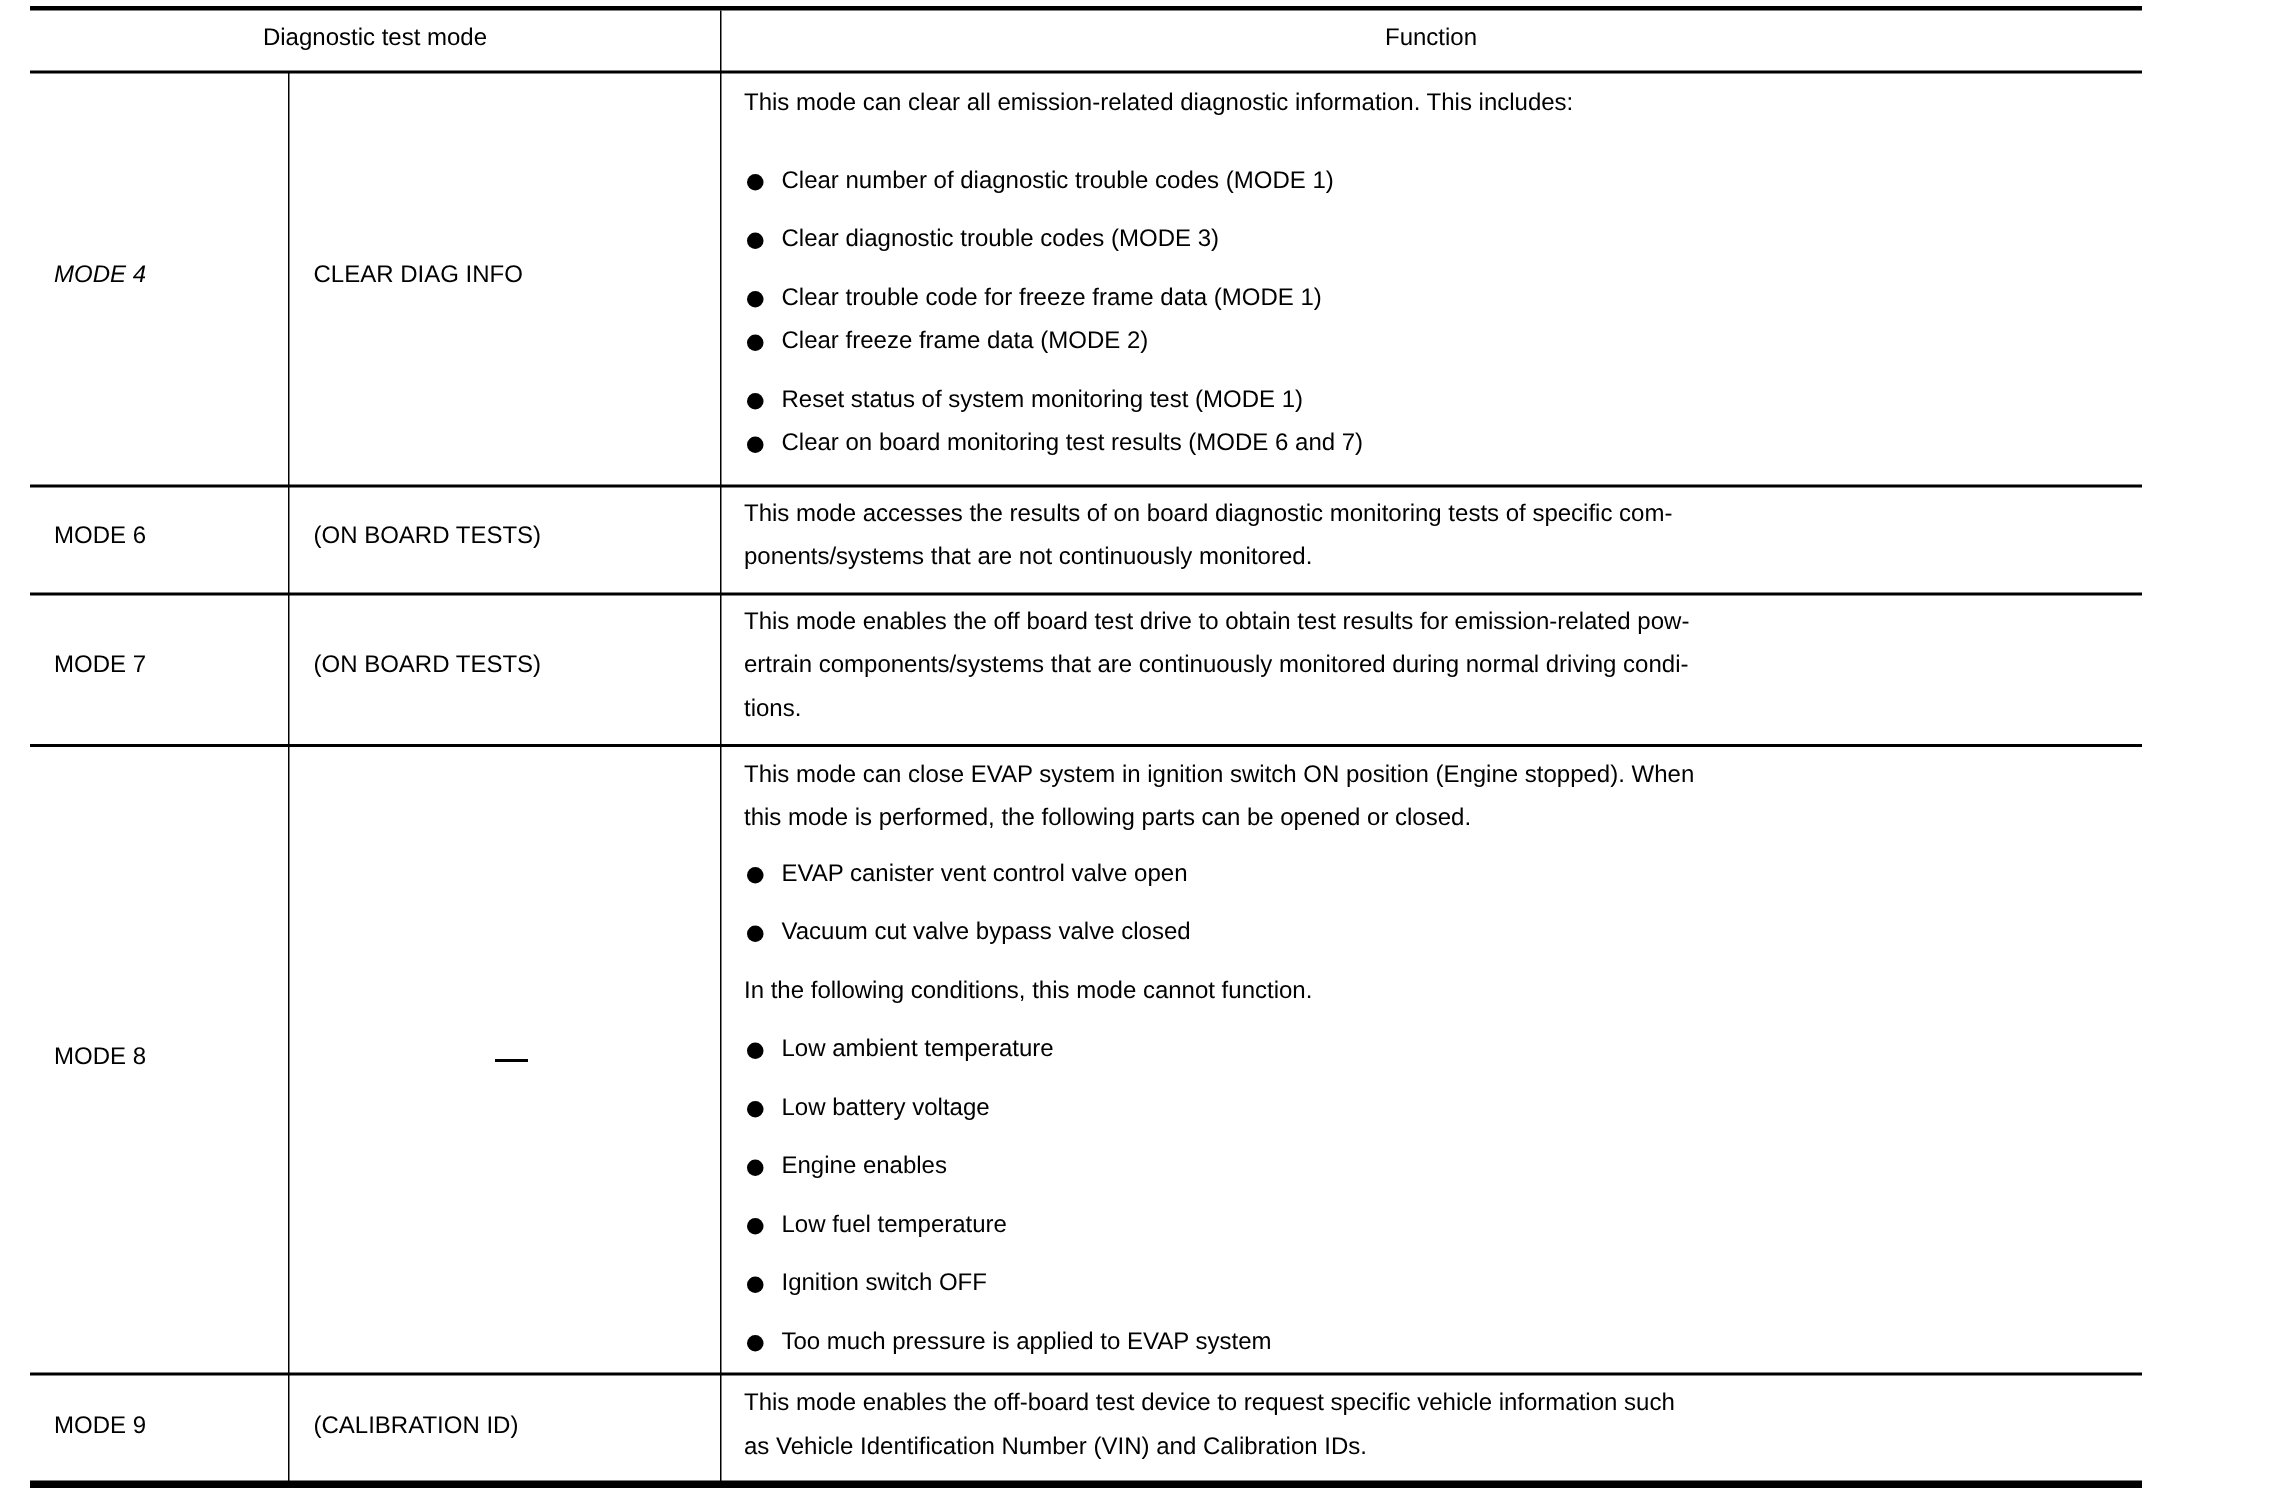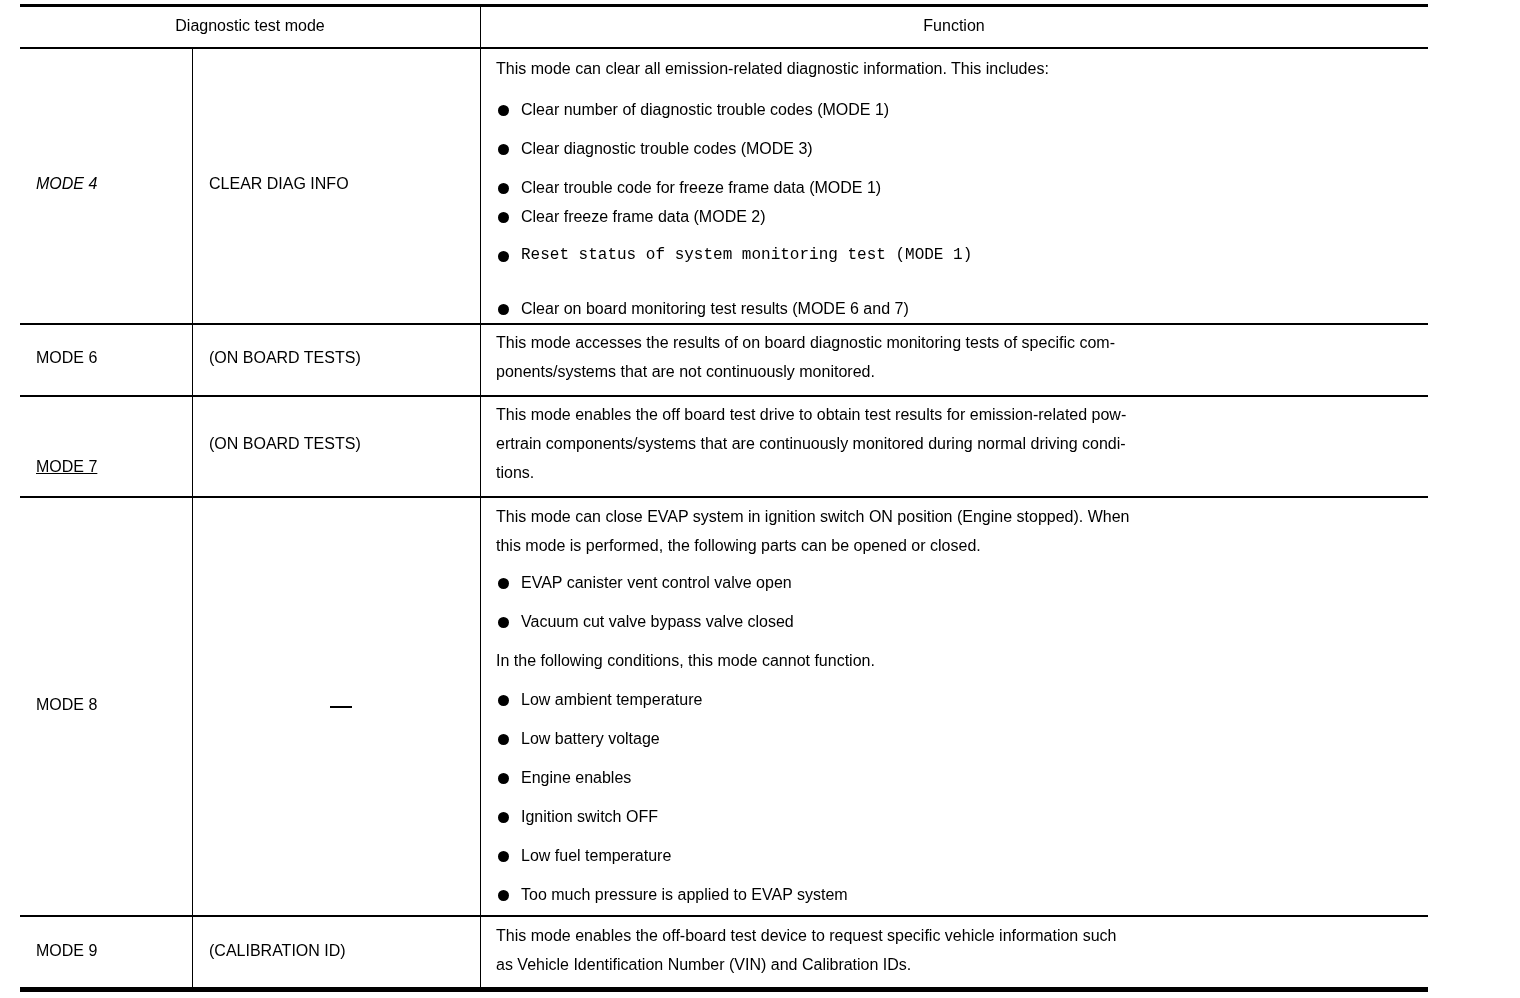--- a/index.html
+++ b/index.html
@@ -30,57 +30,57 @@
   <div class="cell hdr" style="left:0;width:460px;top:7px;">Diagnostic test mode</div>
   <div class="cell hdr" style="left:460px;width:948px;top:7px;">Function</div>
   <div class="hline" style="top:43px;"></div>
 
   <div class="vline" style="left:460px;top:3px;height:981px;"></div>
   <div class="vline" style="left:172px;top:44px;height:940px;"></div>
 
   <div class="cell mode" style="top:165px;font-style:italic;">MODE 4</div>
   <div class="cell name" style="top:165px;">CLEAR DIAG INFO</div>
   <div class="cell func" style="top:50px;">
-    <p class="p" style="margin-bottom:12px;">This mode can clear all emission-related diagnostic information. This includes:</p>
+    <p class="p" style="margin-bottom:23px;">This mode can clear all emission-related diagnostic information. This includes:</p>
     <p class="bl" style="margin-bottom:10px;">
         <span class="dot"></span>
         <span>Clear number of diagnostic trouble codes (MODE 1)</span>
       </p>
     <p class="bl" style="margin-bottom:10px;">
         <span class="dot"></span>
         <span>Clear diagnostic trouble codes (MODE 3)</span>
       </p>
     <p class="bl" style="">
         <span class="dot"></span>
         <span>Clear trouble code for freeze frame data (MODE 1)</span>
       </p>
     <p class="bl" style="margin-bottom:10px;">
         <span class="dot"></span>
         <span>Clear freeze frame data (MODE 2)</span>
       </p>
-    <p class="bl" style="margin-bottom:24px;font-family:Liberation Mono, monospace;">
+    <p class="bl" style="margin-bottom:0;">
         <span class="dot"></span>
         <span>Reset status of system monitoring test (MODE 1)</span>
       </p>
     <p class="bl">
         <span class="dot"></span>
         <span>Clear on board monitoring test results (MODE 6 and 7)</span>
       </p>
   </div>
   <div class="hline" style="top:319px;"></div>
 
   <div class="cell mode" style="top:339px;">MODE 6</div>
   <div class="cell name" style="top:339px;">(ON BOARD TESTS)</div>
   <div class="cell func" style="top:324px;">
     <p class="p">This mode accesses the results of on board diagnostic monitoring tests of specific com-</p>
     <p class="p">ponents/systems that are not continuously monitored.</p>
   </div>
   <div class="hline" style="top:391px;"></div>
 
-  <div class="cell mode" style="top:448px;text-decoration:underline;">MODE 7</div>
+  <div class="cell mode" style="top:425px;">MODE 7</div>
   <div class="cell name" style="top:425px;">(ON BOARD TESTS)</div>
   <div class="cell func" style="top:396px;">
     <p class="p">This mode enables the off board test drive to obtain test results for emission-related pow-</p>
     <p class="p">ertrain components/systems that are continuously monitored during normal driving condi-</p>
     <p class="p">tions.</p>
   </div>
   <div class="hline" style="top:492px;"></div>
 
   <div class="cell mode" style="top:686px;">MODE 8</div>
   <div class="dash" style="left:310px;top:702px;"></div>
@@ -103,25 +103,25 @@
     <p class="bl" style="margin-bottom:10px;">
         <span class="dot"></span>
         <span>Low battery voltage</span>
       </p>
     <p class="bl" style="margin-bottom:10px;">
         <span class="dot"></span>
         <span>Engine enables</span>
       </p>
     <p class="bl" style="margin-bottom:10px;">
         <span class="dot"></span>
-        <span>Ignition switch OFF</span>
+        <span>Low fuel temperature</span>
       </p>
     <p class="bl" style="margin-bottom:10px;">
         <span class="dot"></span>
-        <span>Low fuel temperature</span>
+        <span>Ignition switch OFF</span>
       </p>
     <p class="bl">
         <span class="dot"></span>
         <span>Too much pressure is applied to EVAP system</span>
       </p>
   </div>
   <div class="hline" style="top:911px;"></div>
 
   <div class="cell mode" style="top:932px;">MODE 9</div>
   <div class="cell name" style="top:932px;">(CALIBRATION ID)</div>

